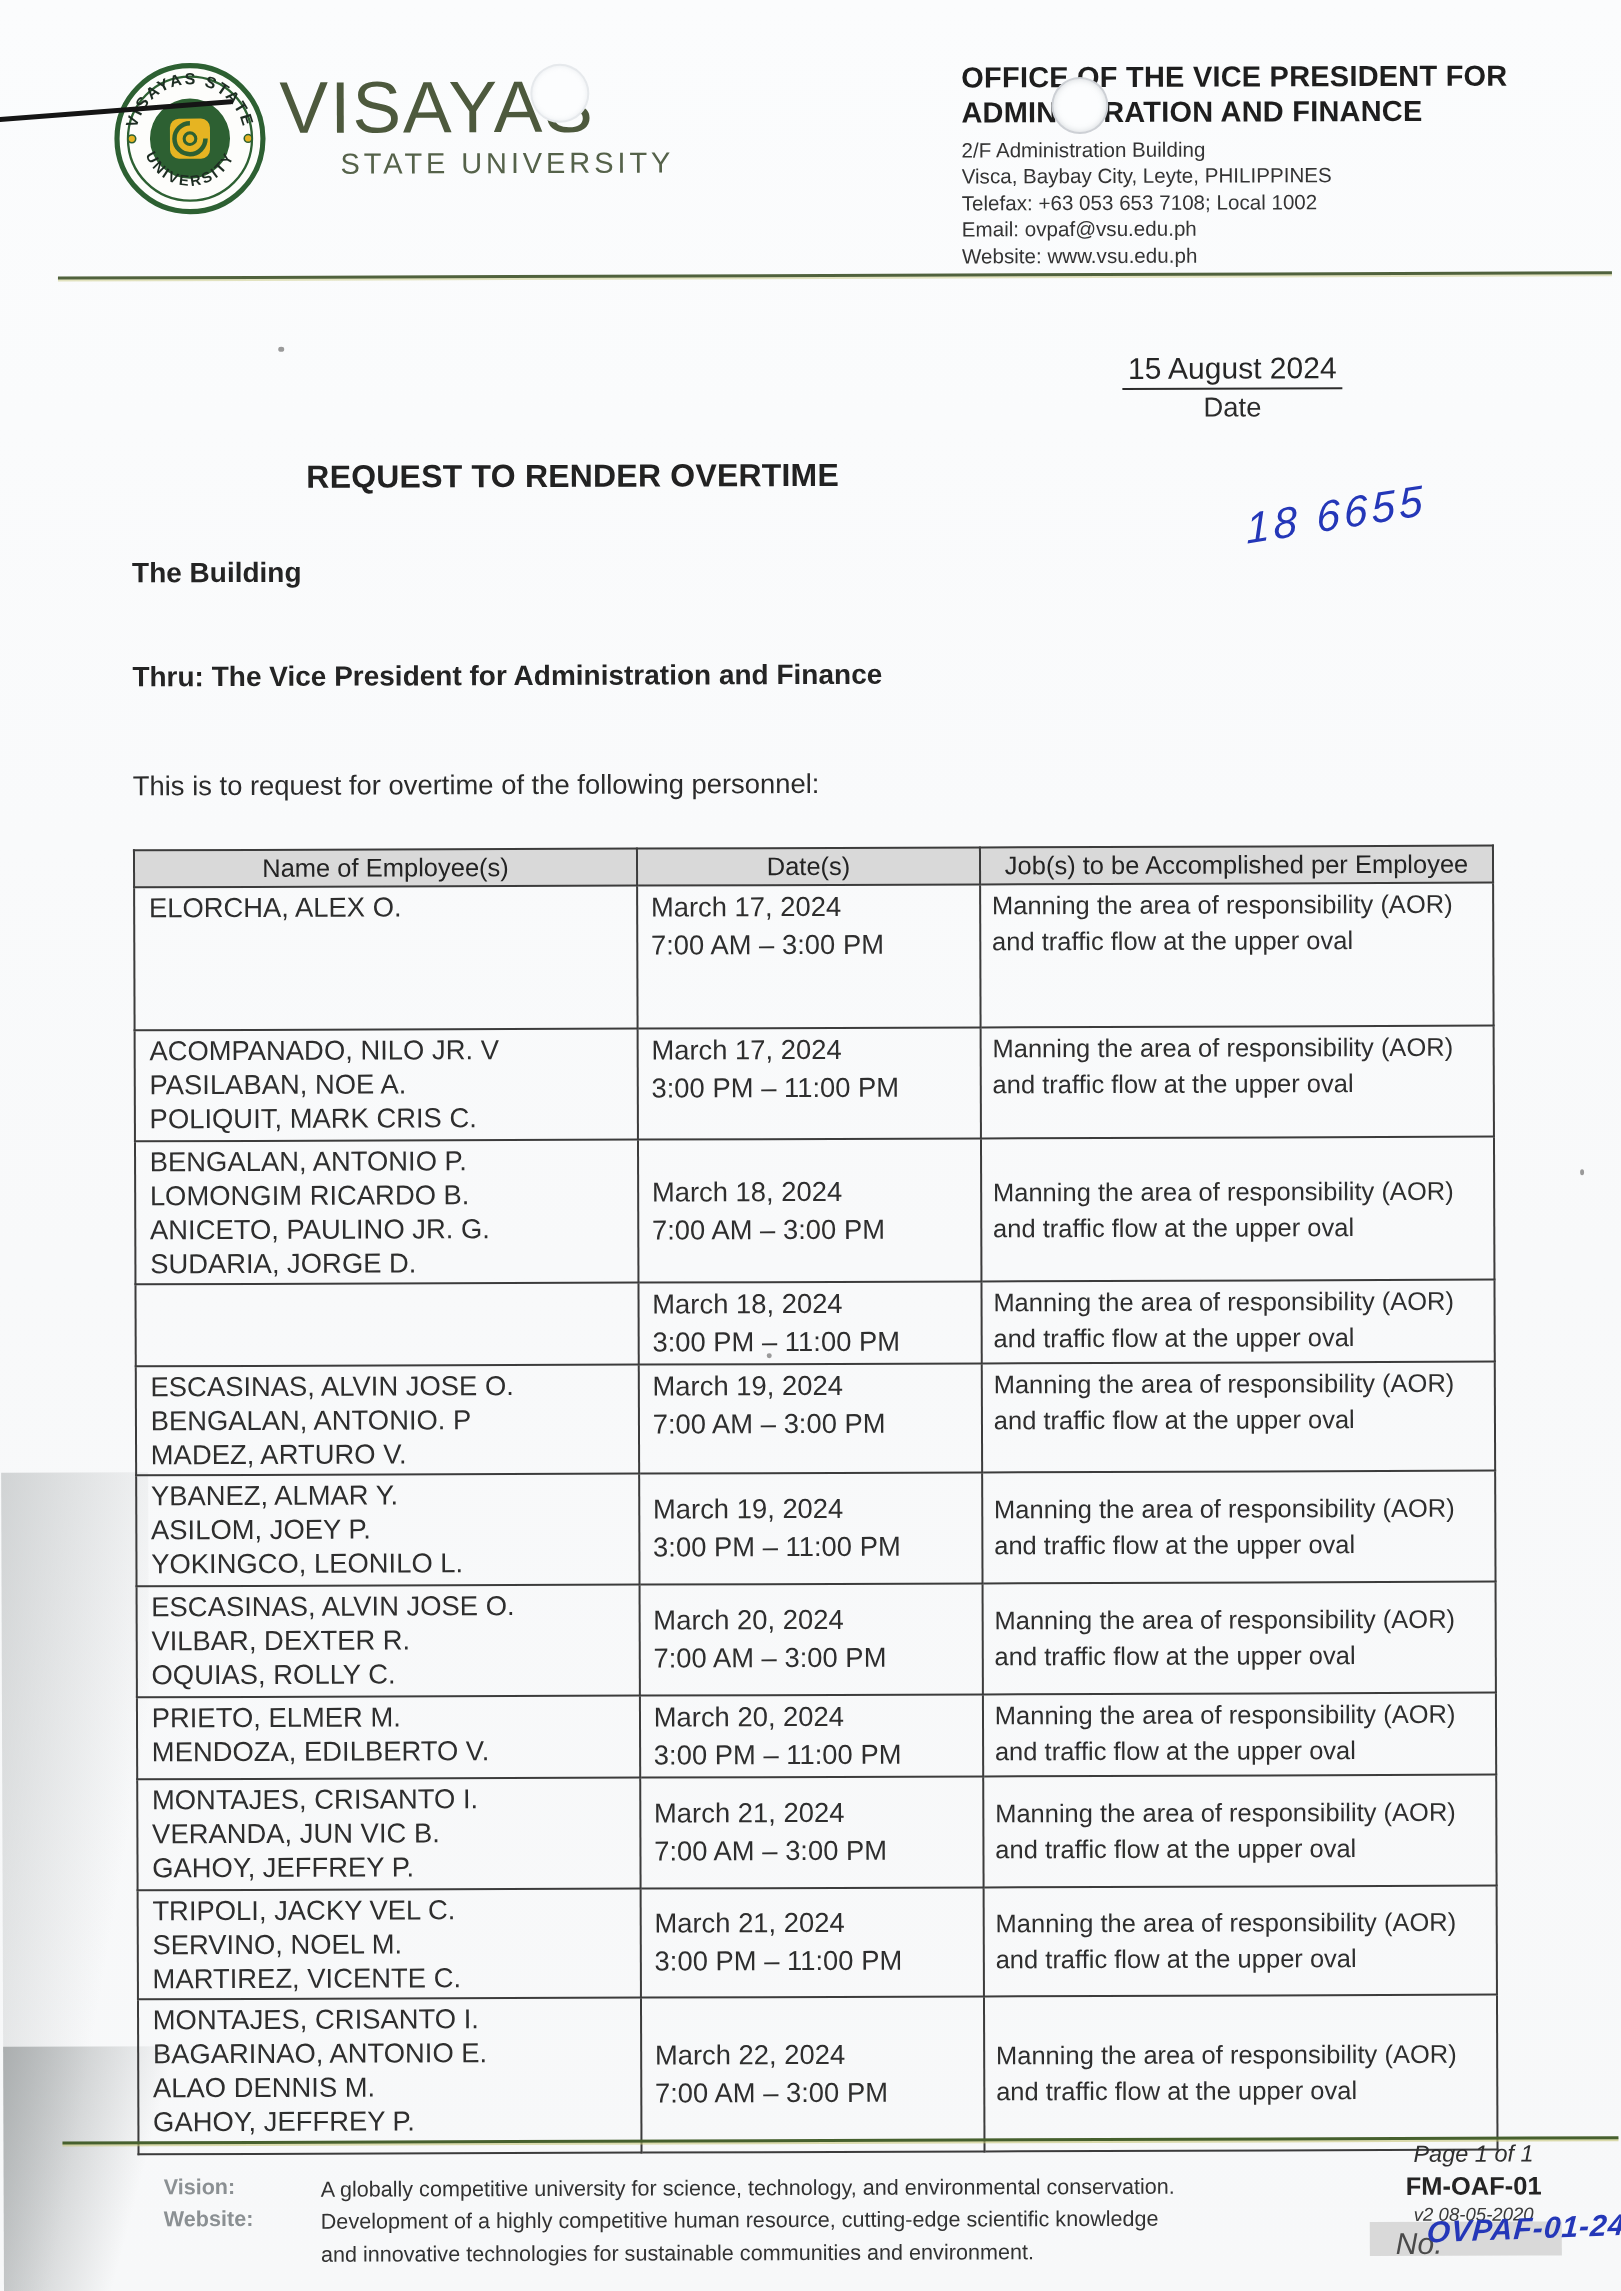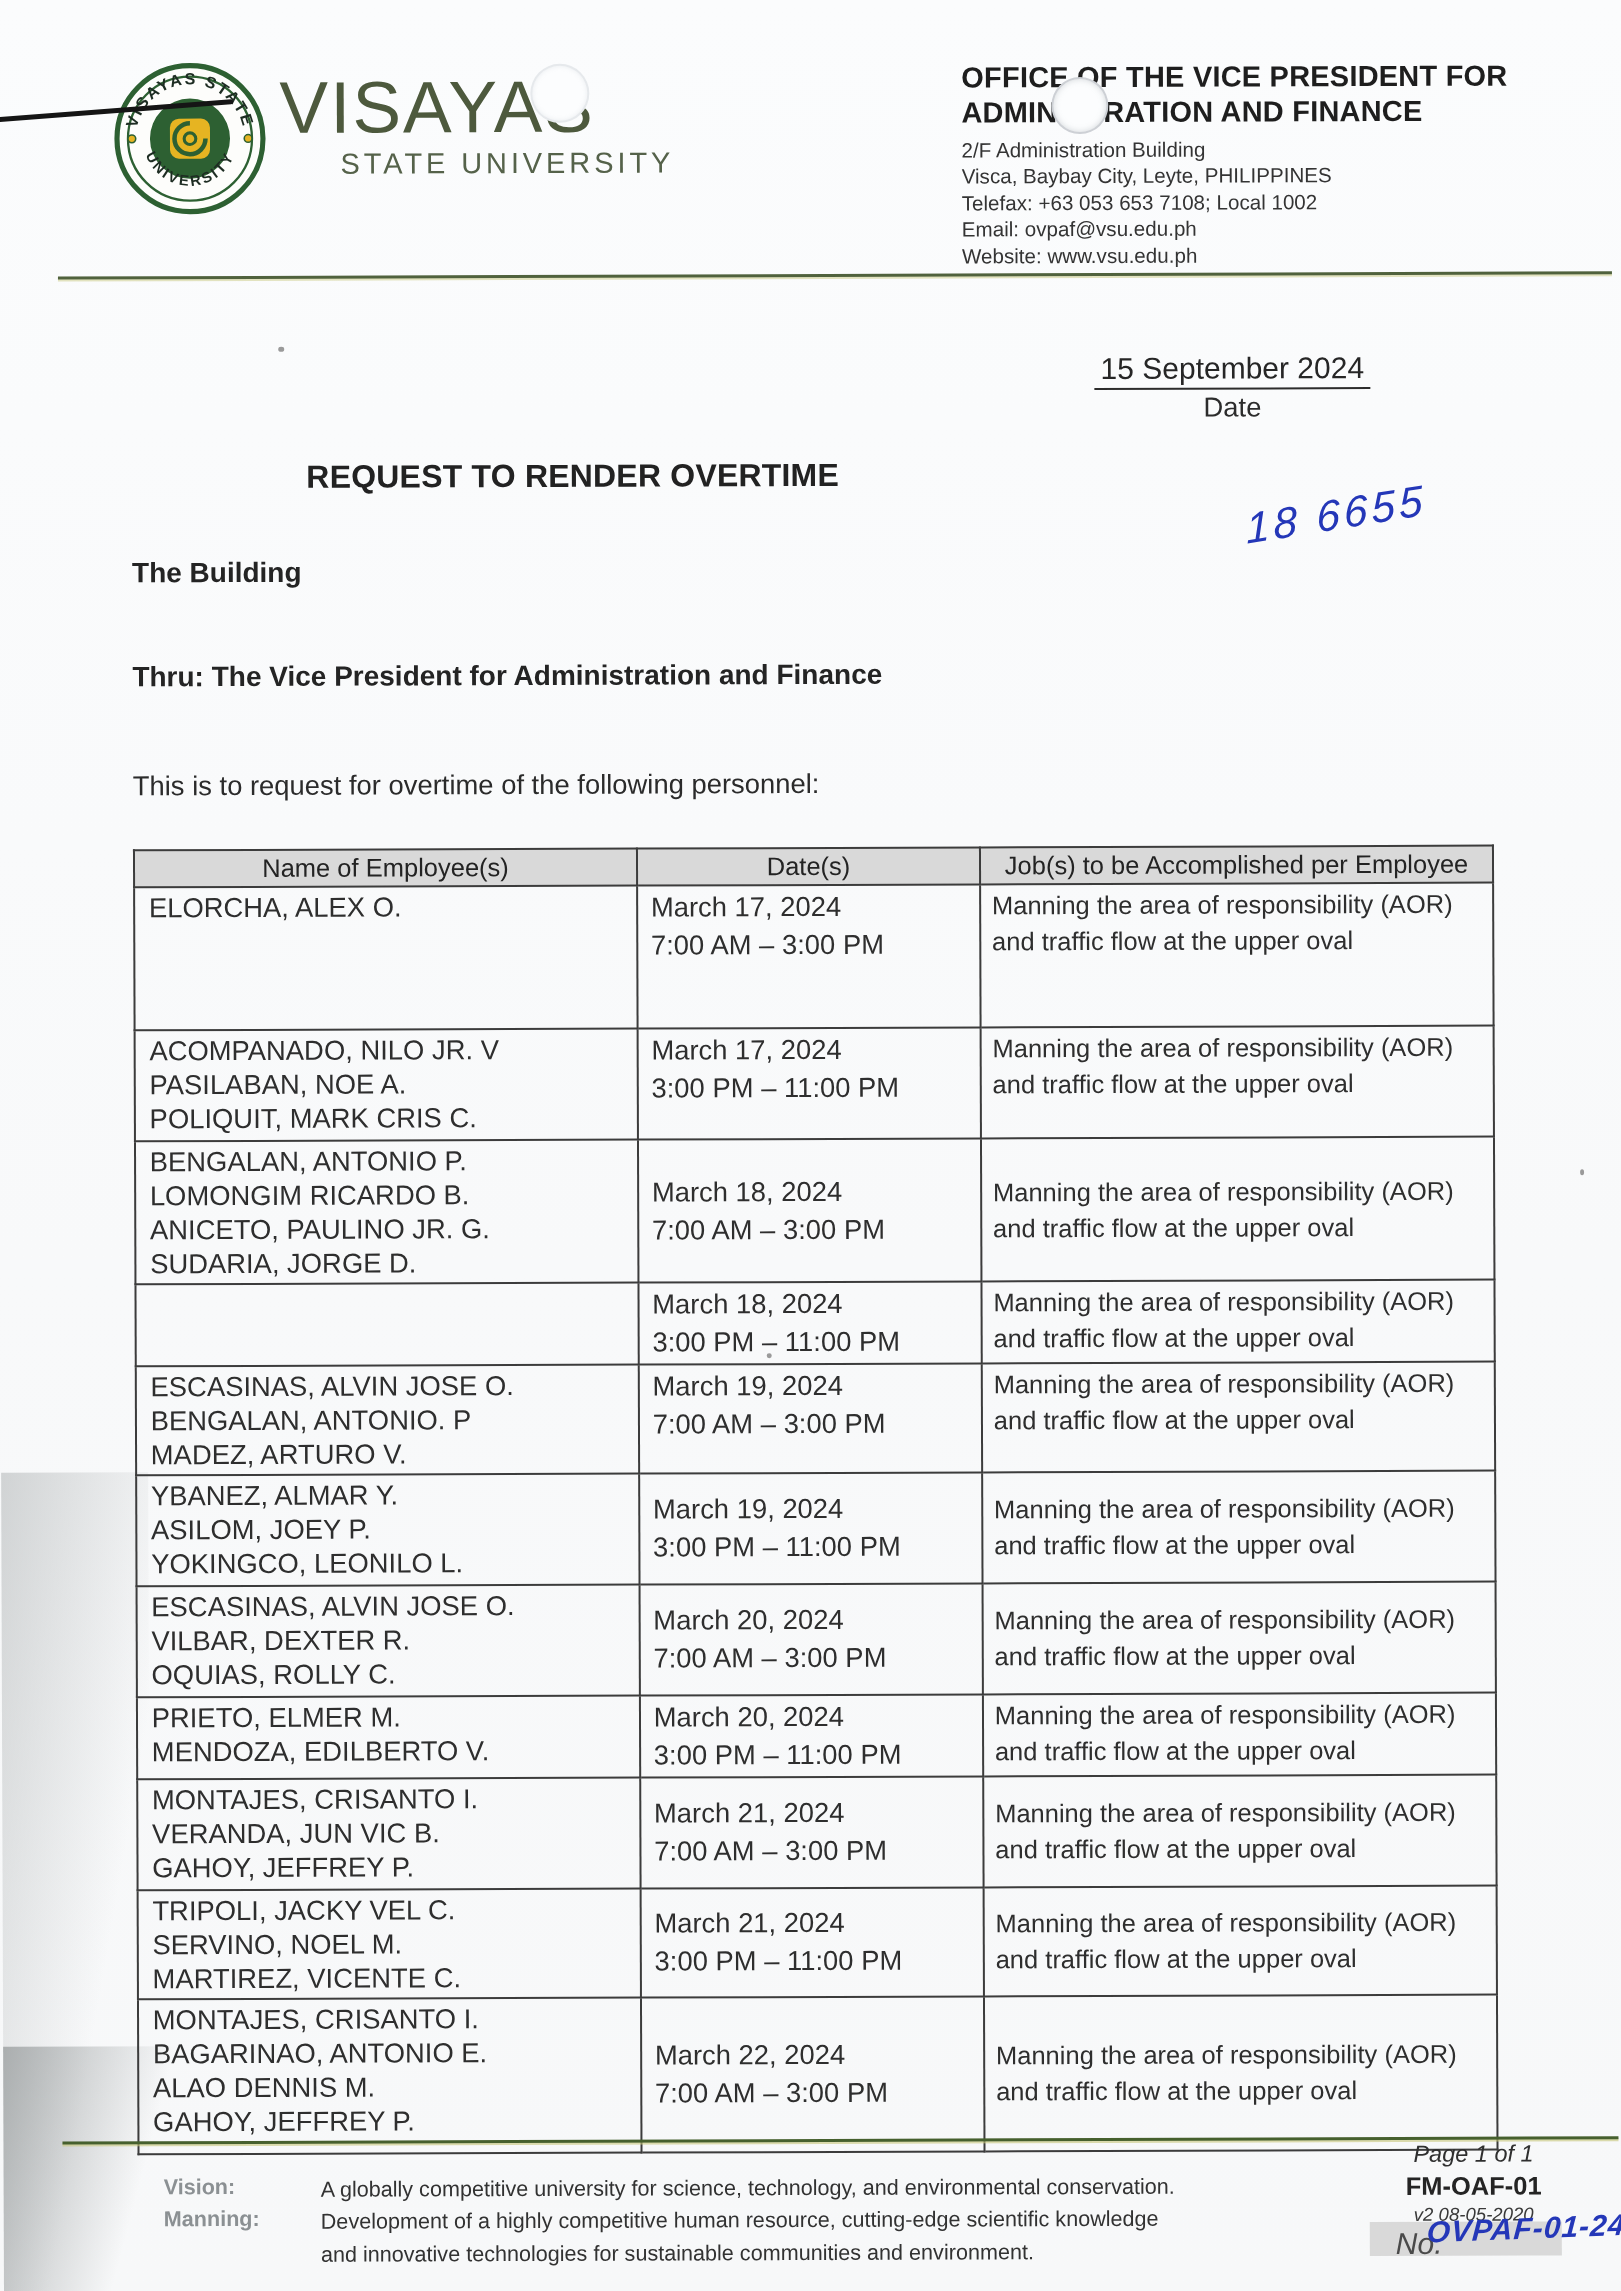--- a/index.html
+++ b/index.html
@@ -98,21 +98,21 @@
         <div>Visca, Baybay City, Leyte, PHILIPPINES</div>
         <div>Telefax: +63 053 653 7108; Local 1002</div>
         <div>Email: ovpaf@vsu.edu.ph</div>
         <div>Website: www.vsu.edu.ph</div>
       </div>
     </div>
 
     <div class="head-rule"></div>
 
     <div class="date-block">
-      <div><span class="date-value">15 September 2024</span></div>
+      <div><span class="date-value">15 August 2024</span></div>
       <div class="date-label">Date</div>
     </div>
 
     <div class="doc-title">REQUEST TO RENDER OVERTIME</div>
 
     <div class="handwriting hw-top">18 6655</div>
 
     <div class="recipient">The Building</div>
     <div class="thru">Thru: The Vice President for Administration and Finance</div>
     <div class="intro">This is to request for overtime of the following personnel:</div>
@@ -256,21 +256,21 @@
               <div>March 22, 2024</div>
               <div>7:00 AM – 3:00 PM</div>
             </td>
             <td class="cell-job mid">Manning the area of responsibility (AOR) and traffic flow at the upper oval</td>
           </tr>
         </tbody>
     </table>
 
     <div class="foot-rule"></div>
     <div class="vm-label" style="top:2172px">Vision:</div>
-    <div class="vm-label" style="top:2204px">Manning:</div>
+    <div class="vm-label" style="top:2204px">Website:</div>
     <div class="vm-text" style="top:2172px">A globally competitive university for science, technology, and environmental conservation.</div>
     <div class="vm-text" style="top:2204px">Development of a highly competitive human resource, cutting-edge scientific knowledge</div>
     <div class="vm-text" style="top:2237px">and innovative technologies for sustainable communities and environment.</div>
 
     <div class="page-info">Page 1 of 1</div>
     <div class="form-code">FM-OAF-01</div>
     <div class="form-ver">v2 08-05-2020</div>
     <div class="no-box"></div>
     <div class="no-label">No.</div>
     <div class="handwriting hw-no">OVPAF-01-24-121</div>

